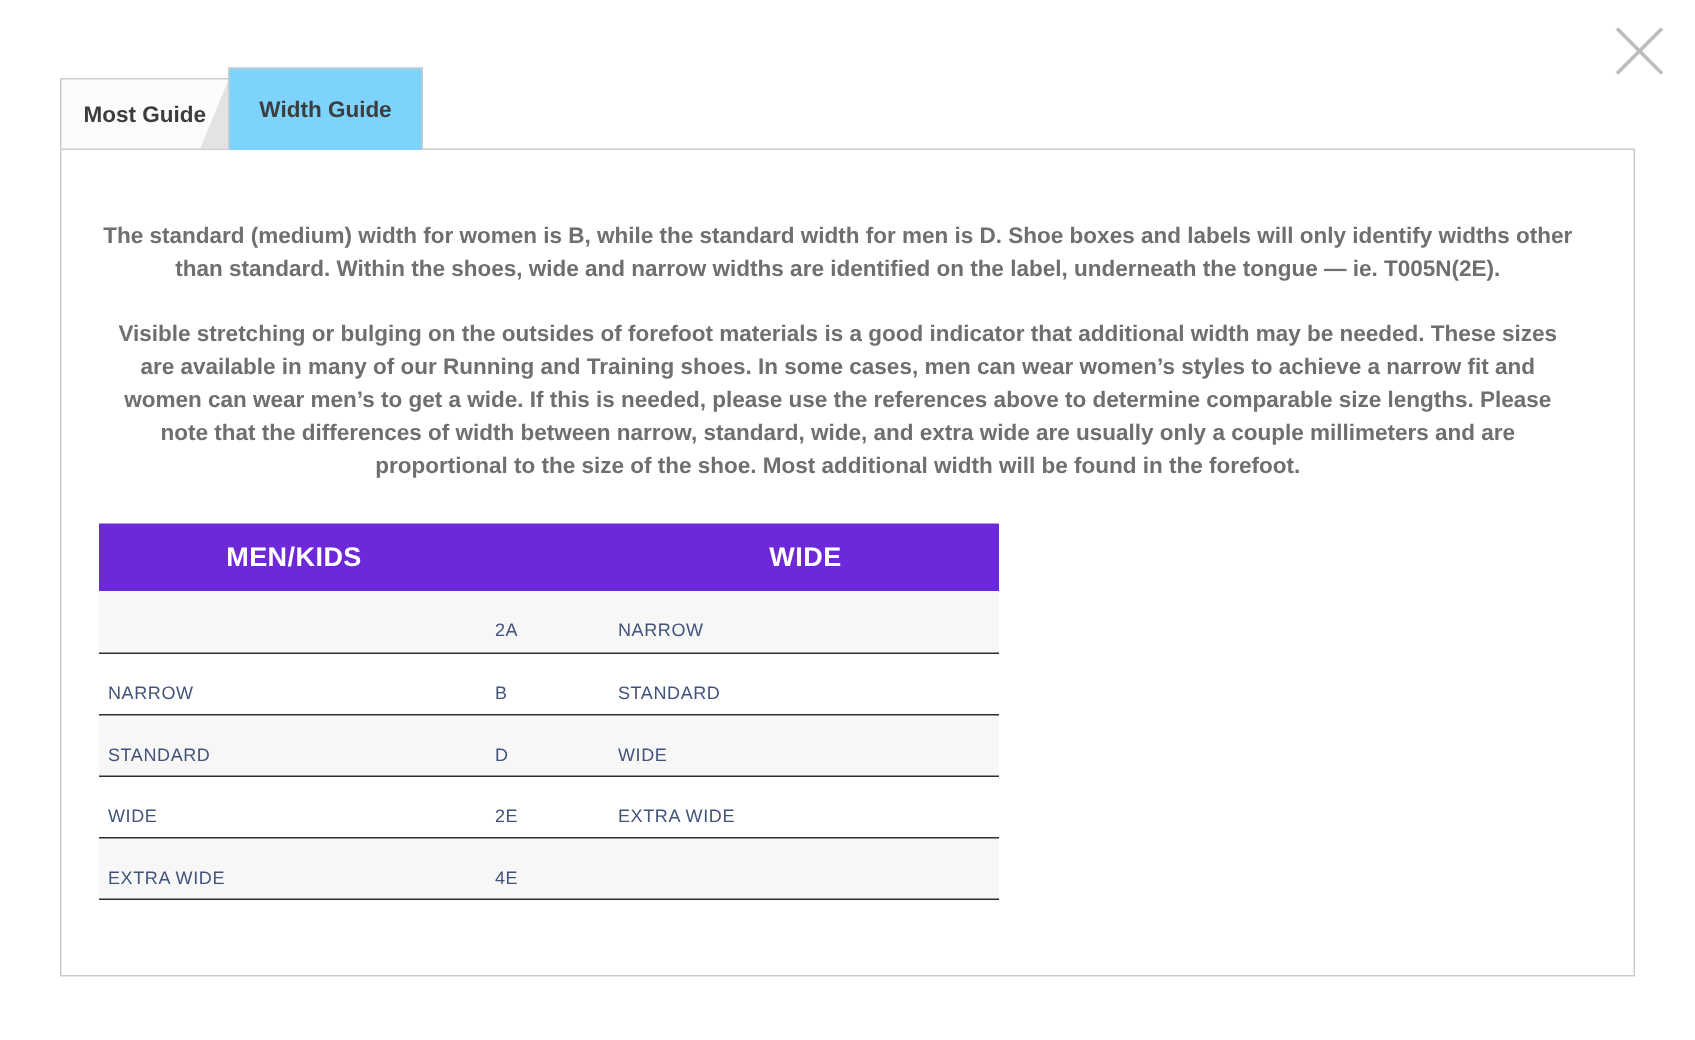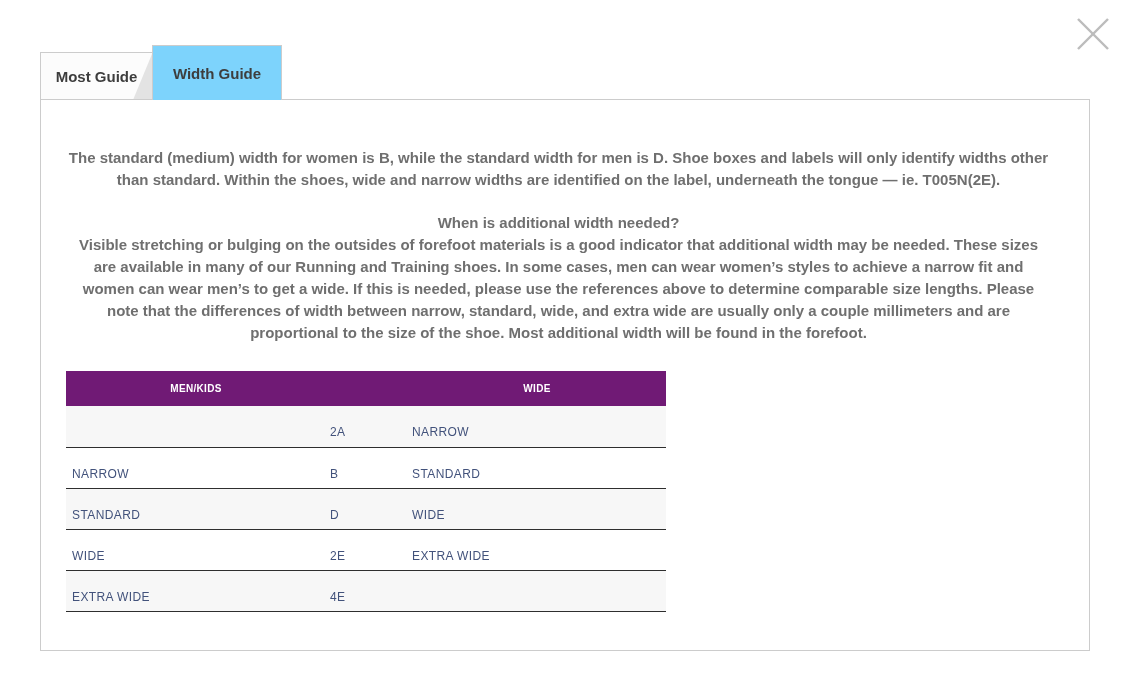--- a/index.html
+++ b/index.html
@@ -72,23 +72,23 @@
   .width-table {
     margin-top: 27px;
     border-collapse: collapse;
     width: 600px;
     table-layout: fixed;
   }
   .width-table col.c1 { width: 260px; }
   .width-table col.c2 { width: 82px; }
   .width-table col.c3 { width: 258px; }
   .width-table th {
-    background: #701a75;
+    background: #6d28d9;
     color: #ffffff;
-    font-size: 10px;
+    font-size: 18px;
     font-weight: bold;
     letter-spacing: 0.3px;
     height: 35px;
     text-align: center;
     padding: 12px;
   }
   .width-table td {
     height: 41px;
     font-size: 12px;
     letter-spacing: 0.4px;
@@ -118,21 +118,20 @@
 </div>
 <div class="tab tab-active">
   <span>Width Guide</span>
 </div>
 
 <div class="panel">
 
   <p class="body-text para-1">The standard (medium) width for women is B, while the standard width for men is D. Shoe boxes and labels will only identify widths other than standard. Within the shoes, wide and narrow widths are identified on the label, underneath the tongue — ie. T005N(2E).</p>
 
   <div class="body-text">
-    <div>When is additional width needed?</div>
     <div>Visible stretching or bulging on the outsides of forefoot materials is a good indicator that additional width may be needed. These sizes are available in many of our Running and Training shoes. In some cases, men can wear women’s styles to achieve a narrow fit and women can wear men’s to get a wide. If this is needed, please use the references above to determine comparable size lengths. Please note that the differences of width between narrow, standard, wide, and extra wide are usually only a couple millimeters and are proportional to the size of the shoe. Most additional width will be found in the forefoot.</div>
   </div>
 
   <table class="width-table">
     <colgroup>
         <col class="c1">
         <col class="c2">
         <col class="c3">
       </colgroup>
     <thead>

